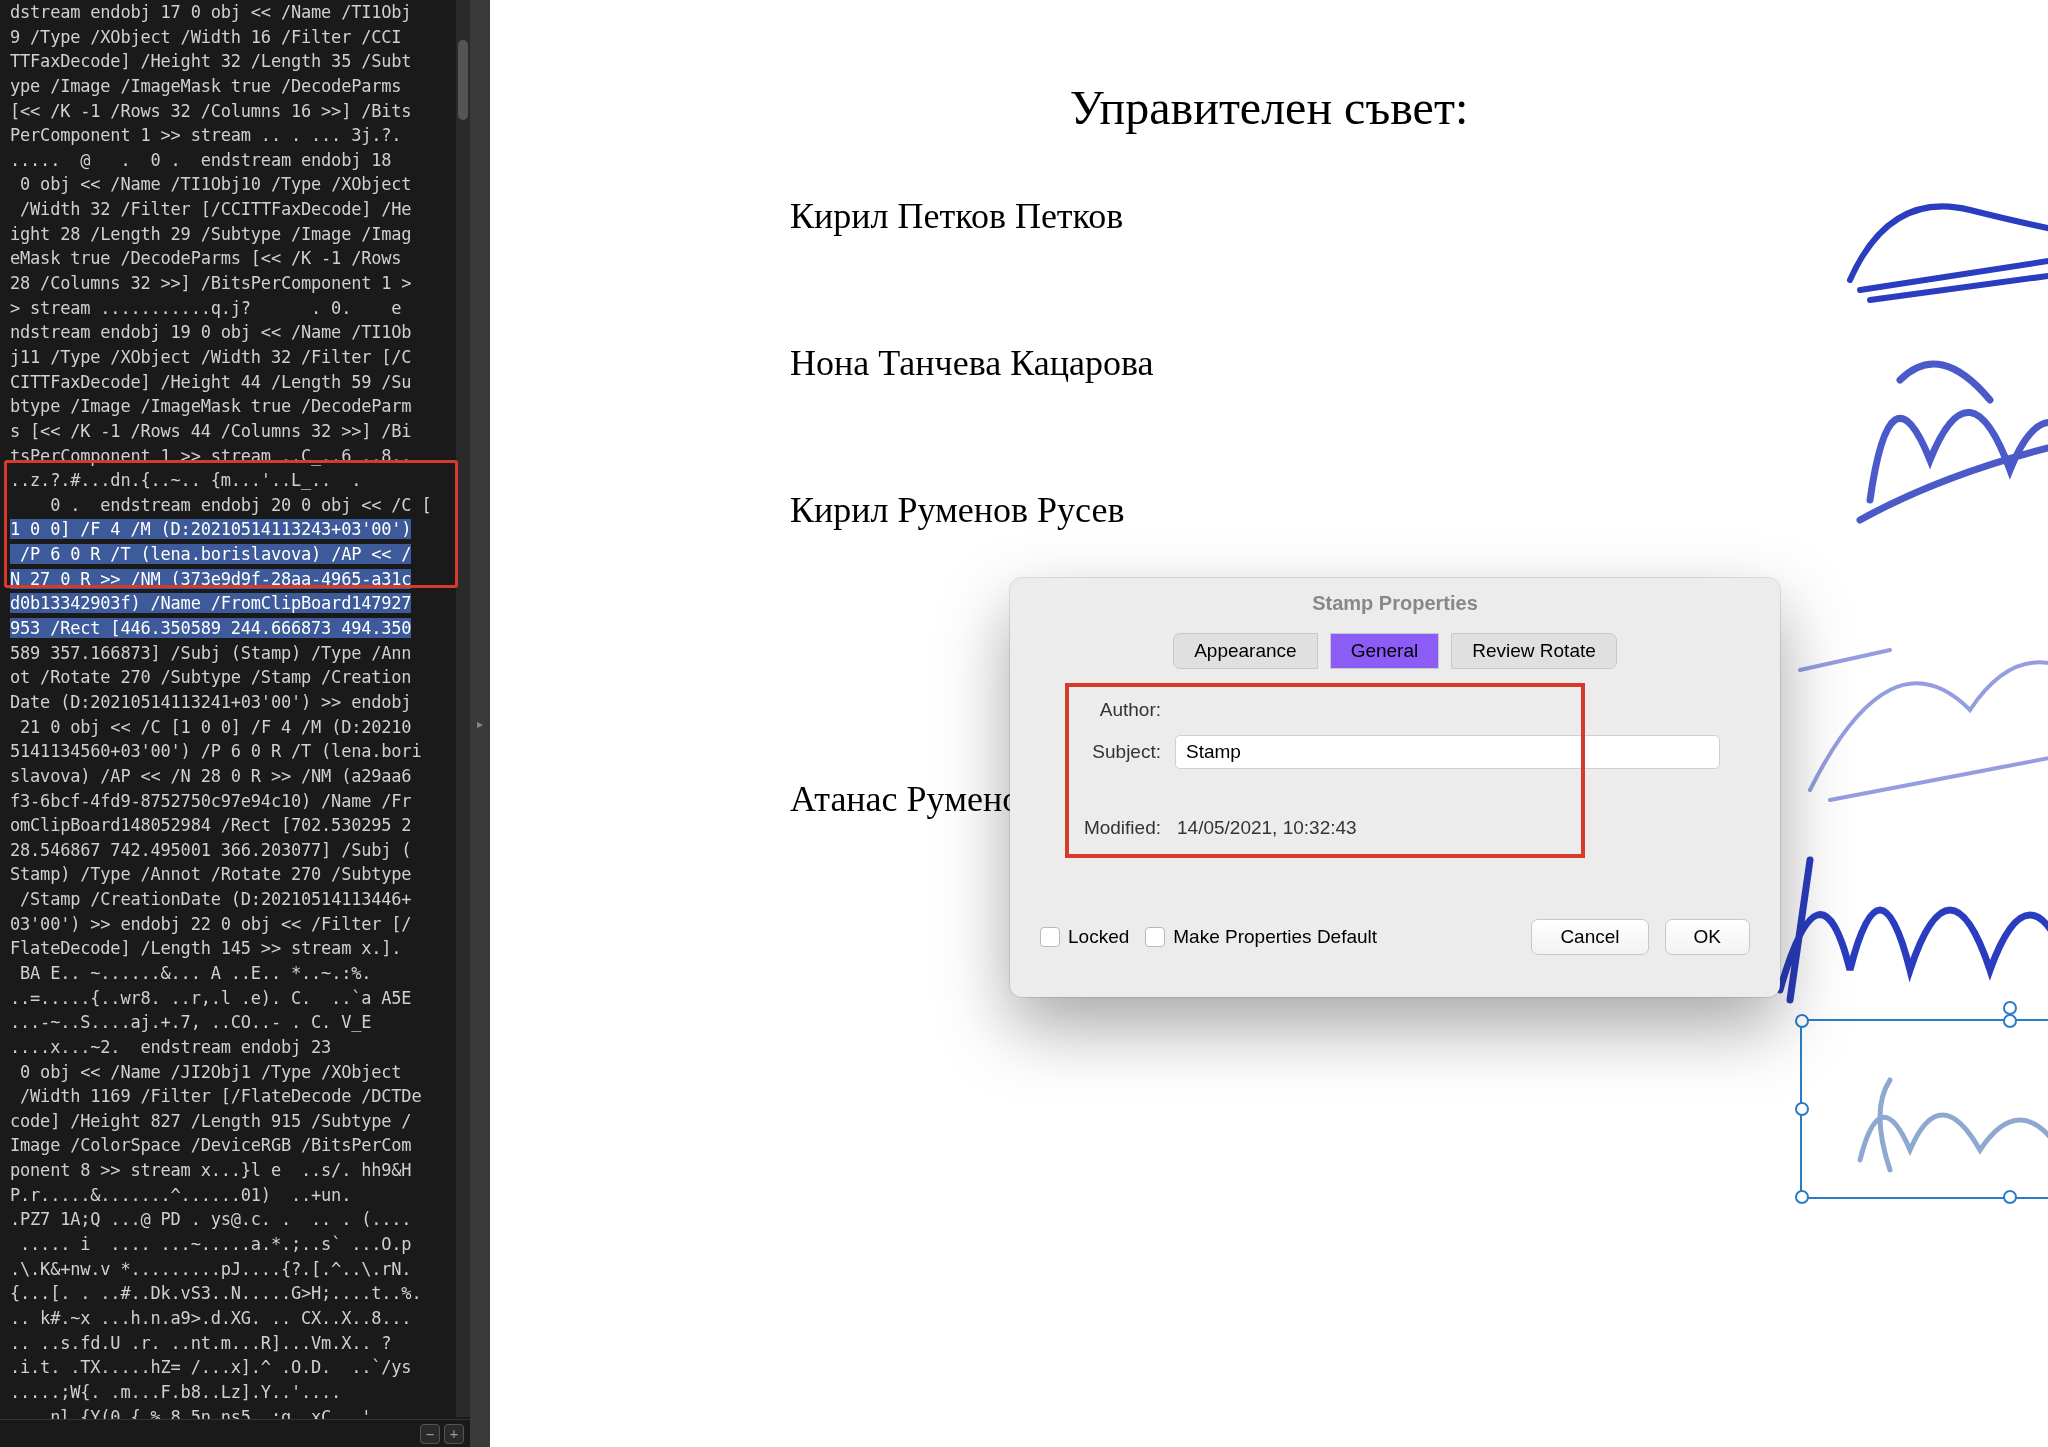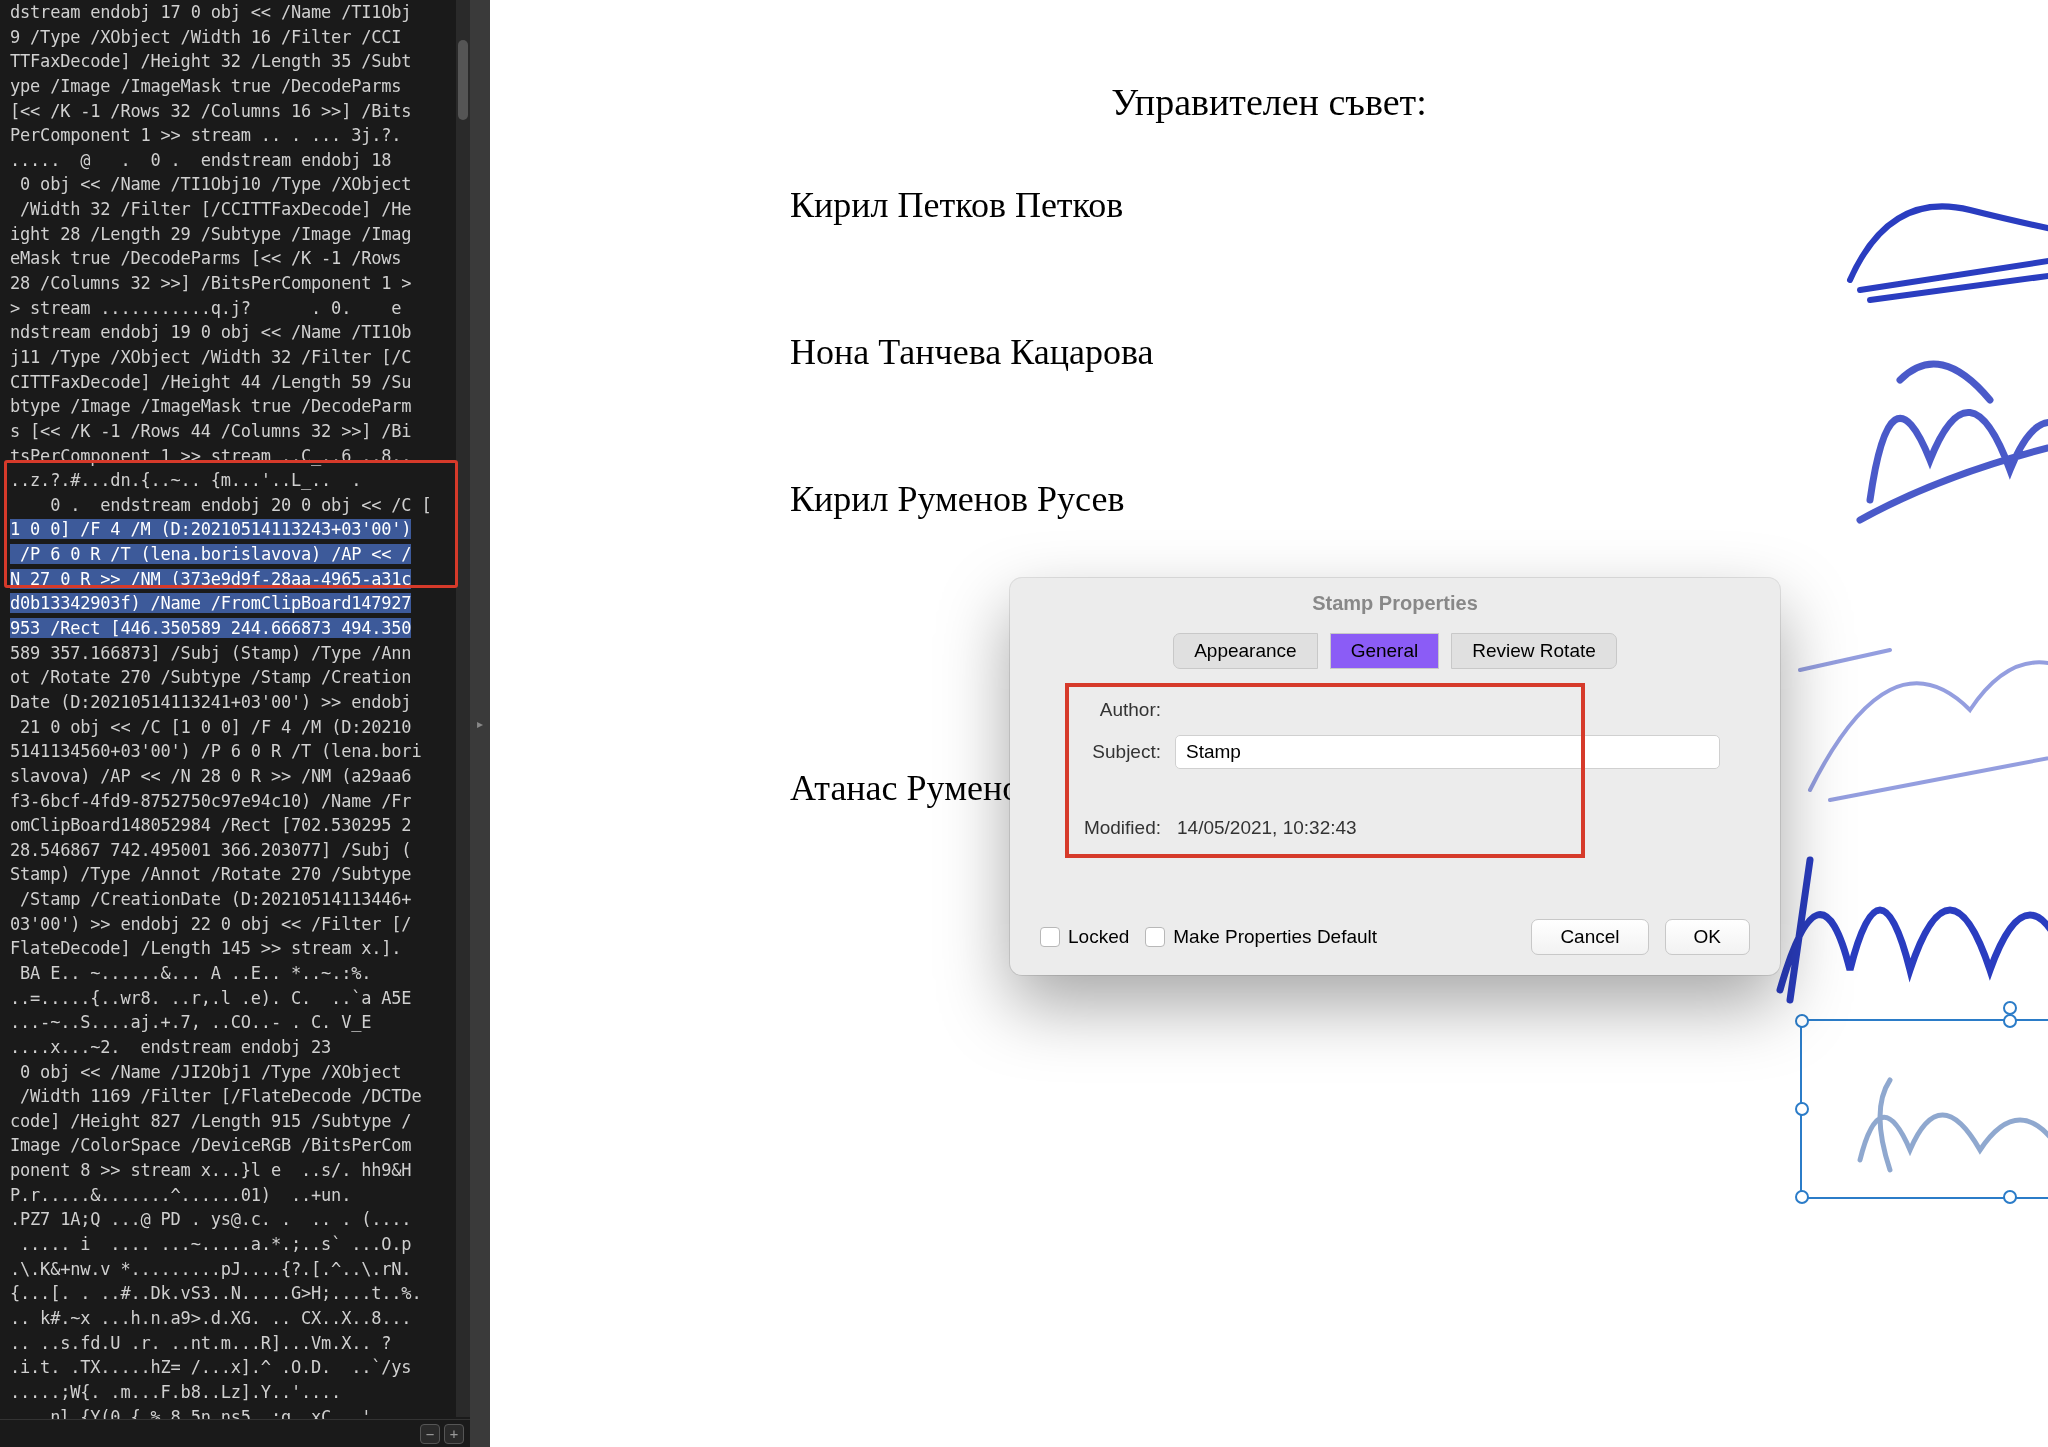--- a/index.html
+++ b/index.html
@@ -111,21 +111,21 @@
     .doc-area {
       flex: 1;
       background: #fff;
       position: relative;
       padding-top: 80px;
     }
     
     .doc-title {
       text-align: center;
       font-family: "Times New Roman", serif;
-      font-size: 38px;
+      font-size: 48px;
       margin-bottom: 60px;
     }
     
     .names-col {
       margin-left: 300px;
     }
     .name-row {
       font-family: "Times New Roman", serif;
       font-size: 36px;
       margin-bottom: 105px;
@@ -240,21 +240,21 @@
     .form-static {
       font-size: 19px;
       color: #333;
       padding-left: 2px;
     }
     .form-row.modified { margin-top: 48px; margin-bottom: 50px; }
     
     .dialog-footer {
       display: flex;
       align-items: center;
-      padding: 0 30px 20px;
+      padding: 0 30px 42px;
       gap: 16px;
     }
     .checkbox {
       display: flex;
       align-items: center;
       gap: 8px;
       font-size: 19px;
     }
     .checkbox-box {
       width: 20px;

